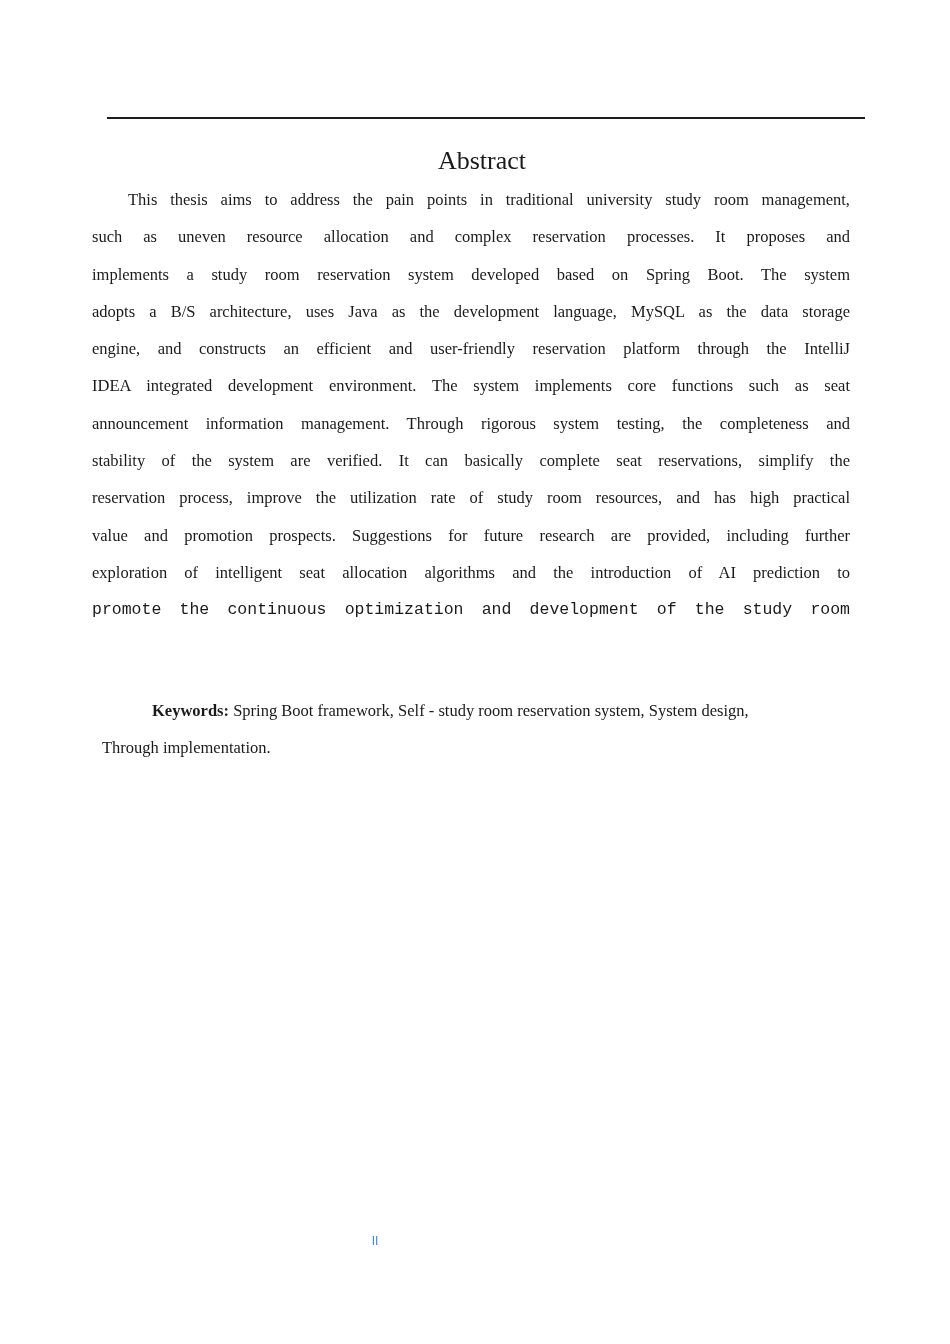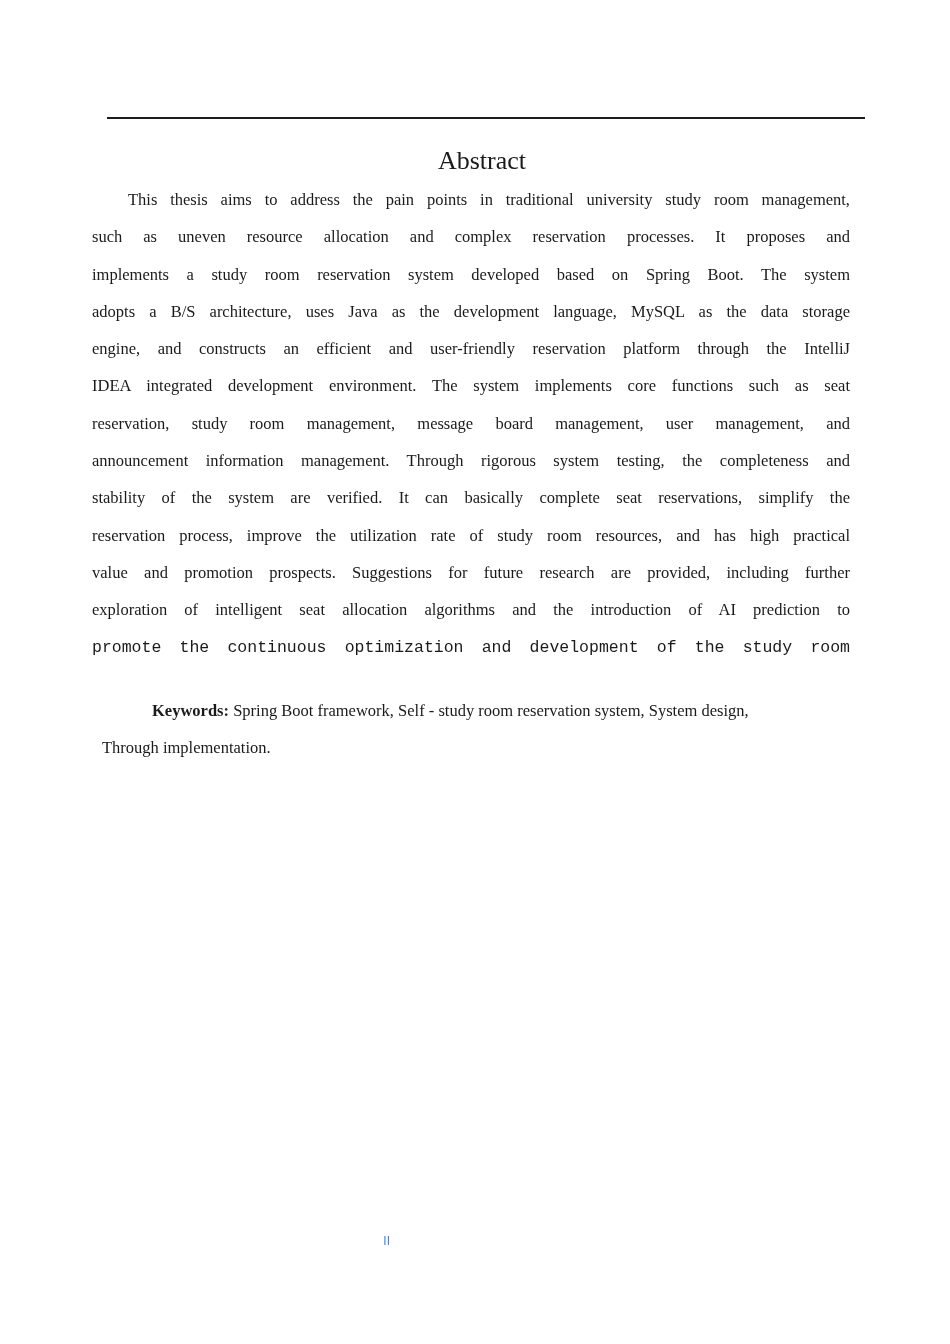--- a/index.html
+++ b/index.html
@@ -70,21 +70,21 @@
     text-indent: 50px;
   }
   .kw-label {
     font-weight: bold;
   }
   .page-number {
     position: absolute;
     left: 360px;
     top: 1235px;
     width: 30px;
-    text-align: right;
+    text-align: center;
     font-family: "Liberation Sans", "DejaVu Sans", sans-serif;
     font-size: 12px;
     line-height: 13px;
     color: #3b82f6;
   }
 </style>
 </head>
 <body>
 
 <div class="page">
@@ -93,21 +93,20 @@
 
   <h1 class="heading">Abstract</h1>
 
   <div class="abstract-body" id="abstract-body">
       <div class="para-line first">This thesis aims to address the pain points in traditional university study room management,</div>
       <div class="para-line">such as uneven resource allocation and complex reservation processes. It proposes and</div>
       <div class="para-line">implements a study room reservation system developed based on Spring Boot. The system</div>
       <div class="para-line">adopts a B/S architecture, uses Java as the development language, MySQL as the data storage</div>
       <div class="para-line">engine, and constructs an efficient and user-friendly reservation platform through the IntelliJ</div>
       <div class="para-line">IDEA integrated development environment. The system implements core functions such as seat</div>
-      <div class="para-line">reservation, study room management, message board management, user management, and</div>
       <div class="para-line">announcement information management. Through rigorous system testing, the completeness and</div>
       <div class="para-line">stability of the system are verified. It can basically complete seat reservations, simplify the</div>
       <div class="para-line">reservation process, improve the utilization rate of study room resources, and has high practical</div>
       <div class="para-line">value and promotion prospects. Suggestions for future research are provided, including further</div>
       <div class="para-line">exploration of intelligent seat allocation algorithms and the introduction of AI prediction to</div>
       <div class="para-line last">promote the continuous optimization and development of the study room reservation system.</div>
     </div>
 
   <div class="keywords-block">
     <div class="kw-first"><span class="kw-label">Keywords:</span> <span>Spring Boot framework, Self - study room reservation system, System design,</span></div>

